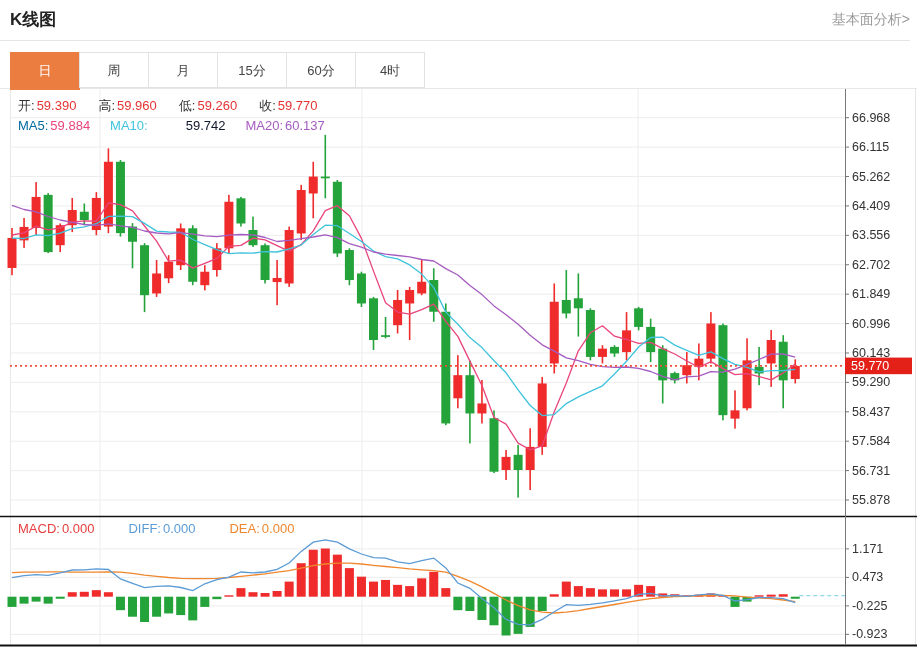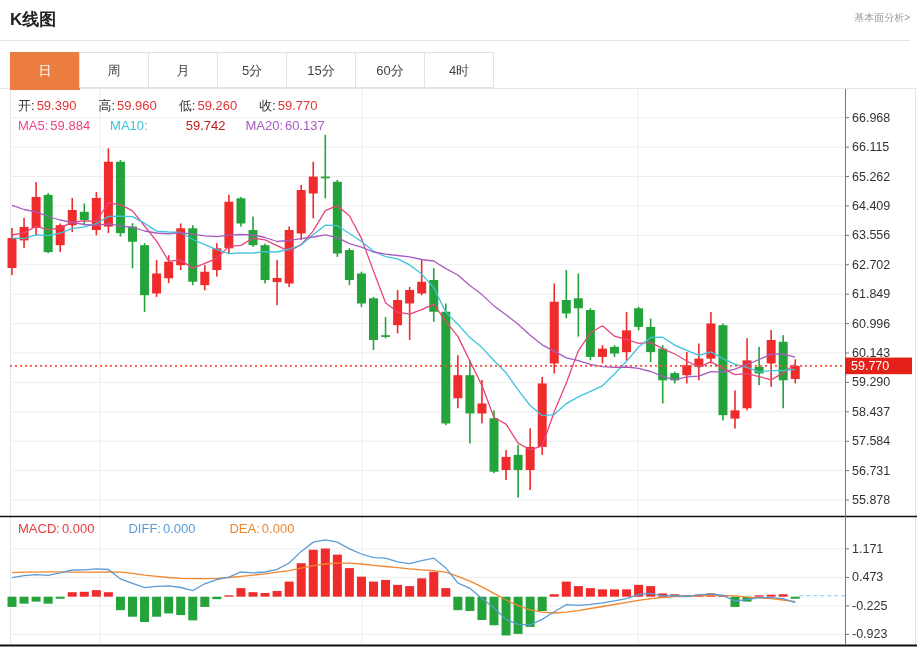--- a/index.html
+++ b/index.html
@@ -1,19 +1,19 @@
 <!DOCTYPE html>
 <html><head>
 <meta charset="utf-8">
 <style>
   html,body{margin:0;padding:0;background:#ffffff;}
   body{font-family:"Liberation Sans","DejaVu Sans",sans-serif;}
   #app{position:relative;width:917px;height:651px;background:#fff;overflow:hidden;}
   .page-title{position:absolute;left:10px;top:8px;font-size:17px;font-weight:bold;color:#222;}
-  .top-link{position:absolute;right:7px;top:11px;font-size:10px;color:#999;cursor:pointer;text-decoration:none;}
+  .top-link{position:absolute;right:7px;top:11px;font-size:14px;color:#999;cursor:pointer;text-decoration:none;}
   .title-divider{position:absolute;left:0;top:40px;width:910px;height:1px;background:#e5e5e5;}
   .tabbar{position:absolute;left:10px;top:52px;display:flex;z-index:5;}
   .tab{width:70px;height:36px;line-height:36px;text-align:center;font-size:13px;color:#444;
        background:#fff;border:1px solid #e2e2e2;margin-left:-1px;cursor:pointer;box-sizing:border-box;}
   .tab:first-child{margin-left:0;}
   .tab.active{background:#ec7d41;border-color:#ec7d41;color:#fff;height:38px;}
   .chart-top-border{position:absolute;left:0;top:88px;width:917px;height:1px;background:#e7e7e7;}
   svg{position:absolute;left:0;top:0;}
   .legend{position:absolute;display:flex;font-size:13px;z-index:4;white-space:nowrap;align-items:flex-end;}
   #ohlc-legend{left:18px;top:97px;gap:22px;}
@@ -27,36 +27,35 @@
 
 <div id="app">
   <div class="page-title">K线图</div>
   <a class="top-link">基本面分析&gt;</a>
   <div class="title-divider"></div>
 
   <div class="tabbar">
       <div class="tab active">日</div>
       <div class="tab">周</div>
       <div class="tab">月</div>
-      <div class="tab">5分</div>
       <div class="tab">15分</div>
       <div class="tab">60分</div>
       <div class="tab">4时</div>
     </div>
   <div class="chart-top-border"></div>
 
   <div class="legend" id="ohlc-legend">
       <span><span class="lbl">开:</span><span class="val" style="color: rgb(229, 51, 51);">59.390</span></span>
       <span><span class="lbl">高:</span><span class="val" style="color: rgb(229, 51, 51);">59.960</span></span>
       <span><span class="lbl">低:</span><span class="val" style="color: rgb(229, 51, 51);">59.260</span></span>
       <span><span class="lbl">收:</span><span class="val" style="color: rgb(229, 51, 51);">59.770</span></span>
     </div>
   <div class="legend" id="ma-legend">
-      <span><span class="lbl" style="color: #ec4899; margin-top: 18px;">MA5:</span><span class="val" style="color: rgb(232, 69, 124);">59.884</span></span>
-      <span><span class="lbl" style="color: rgb(63, 195, 221);">MA10:</span><span class="val" style="color: #b91c1c; margin-left: 38px;">59.742</span></span>
+      <span><span class="lbl" style="color: #0369a1; margin-top: 18px;">MA5:</span><span class="val" style="color: rgb(232, 69, 124);">59.884</span></span>
+      <span><span class="lbl" style="color: rgb(63, 195, 221);">MA10:</span><span class="val" style="color: #0f172a; margin-left: 38px;">59.742</span></span>
       <span><span class="lbl" style="color: rgb(165, 92, 192);">MA20:</span><span class="val" style="color: rgb(165, 92, 192);">60.137</span></span>
     </div>
   <div class="legend" id="macd-legend">
       <span><span class="lbl" style="color: rgb(229, 61, 61);">MACD:</span><span class="val" style="color: rgb(229, 61, 61);">0.000</span></span>
       <span><span class="lbl" style="color: rgb(91, 155, 213);">DIFF:</span><span class="val" style="color: rgb(91, 155, 213);">0.000</span></span>
       <span><span class="lbl" style="color: rgb(240, 135, 46);">DEA:</span><span class="val" style="color: rgb(240, 135, 46);">0.000</span></span>
     </div>
 
   <svg id="chart" width="917" height="651">
       <line x1="100" y1="89" x2="100" y2="645" stroke="#ededed" stroke-width="1"></line>

